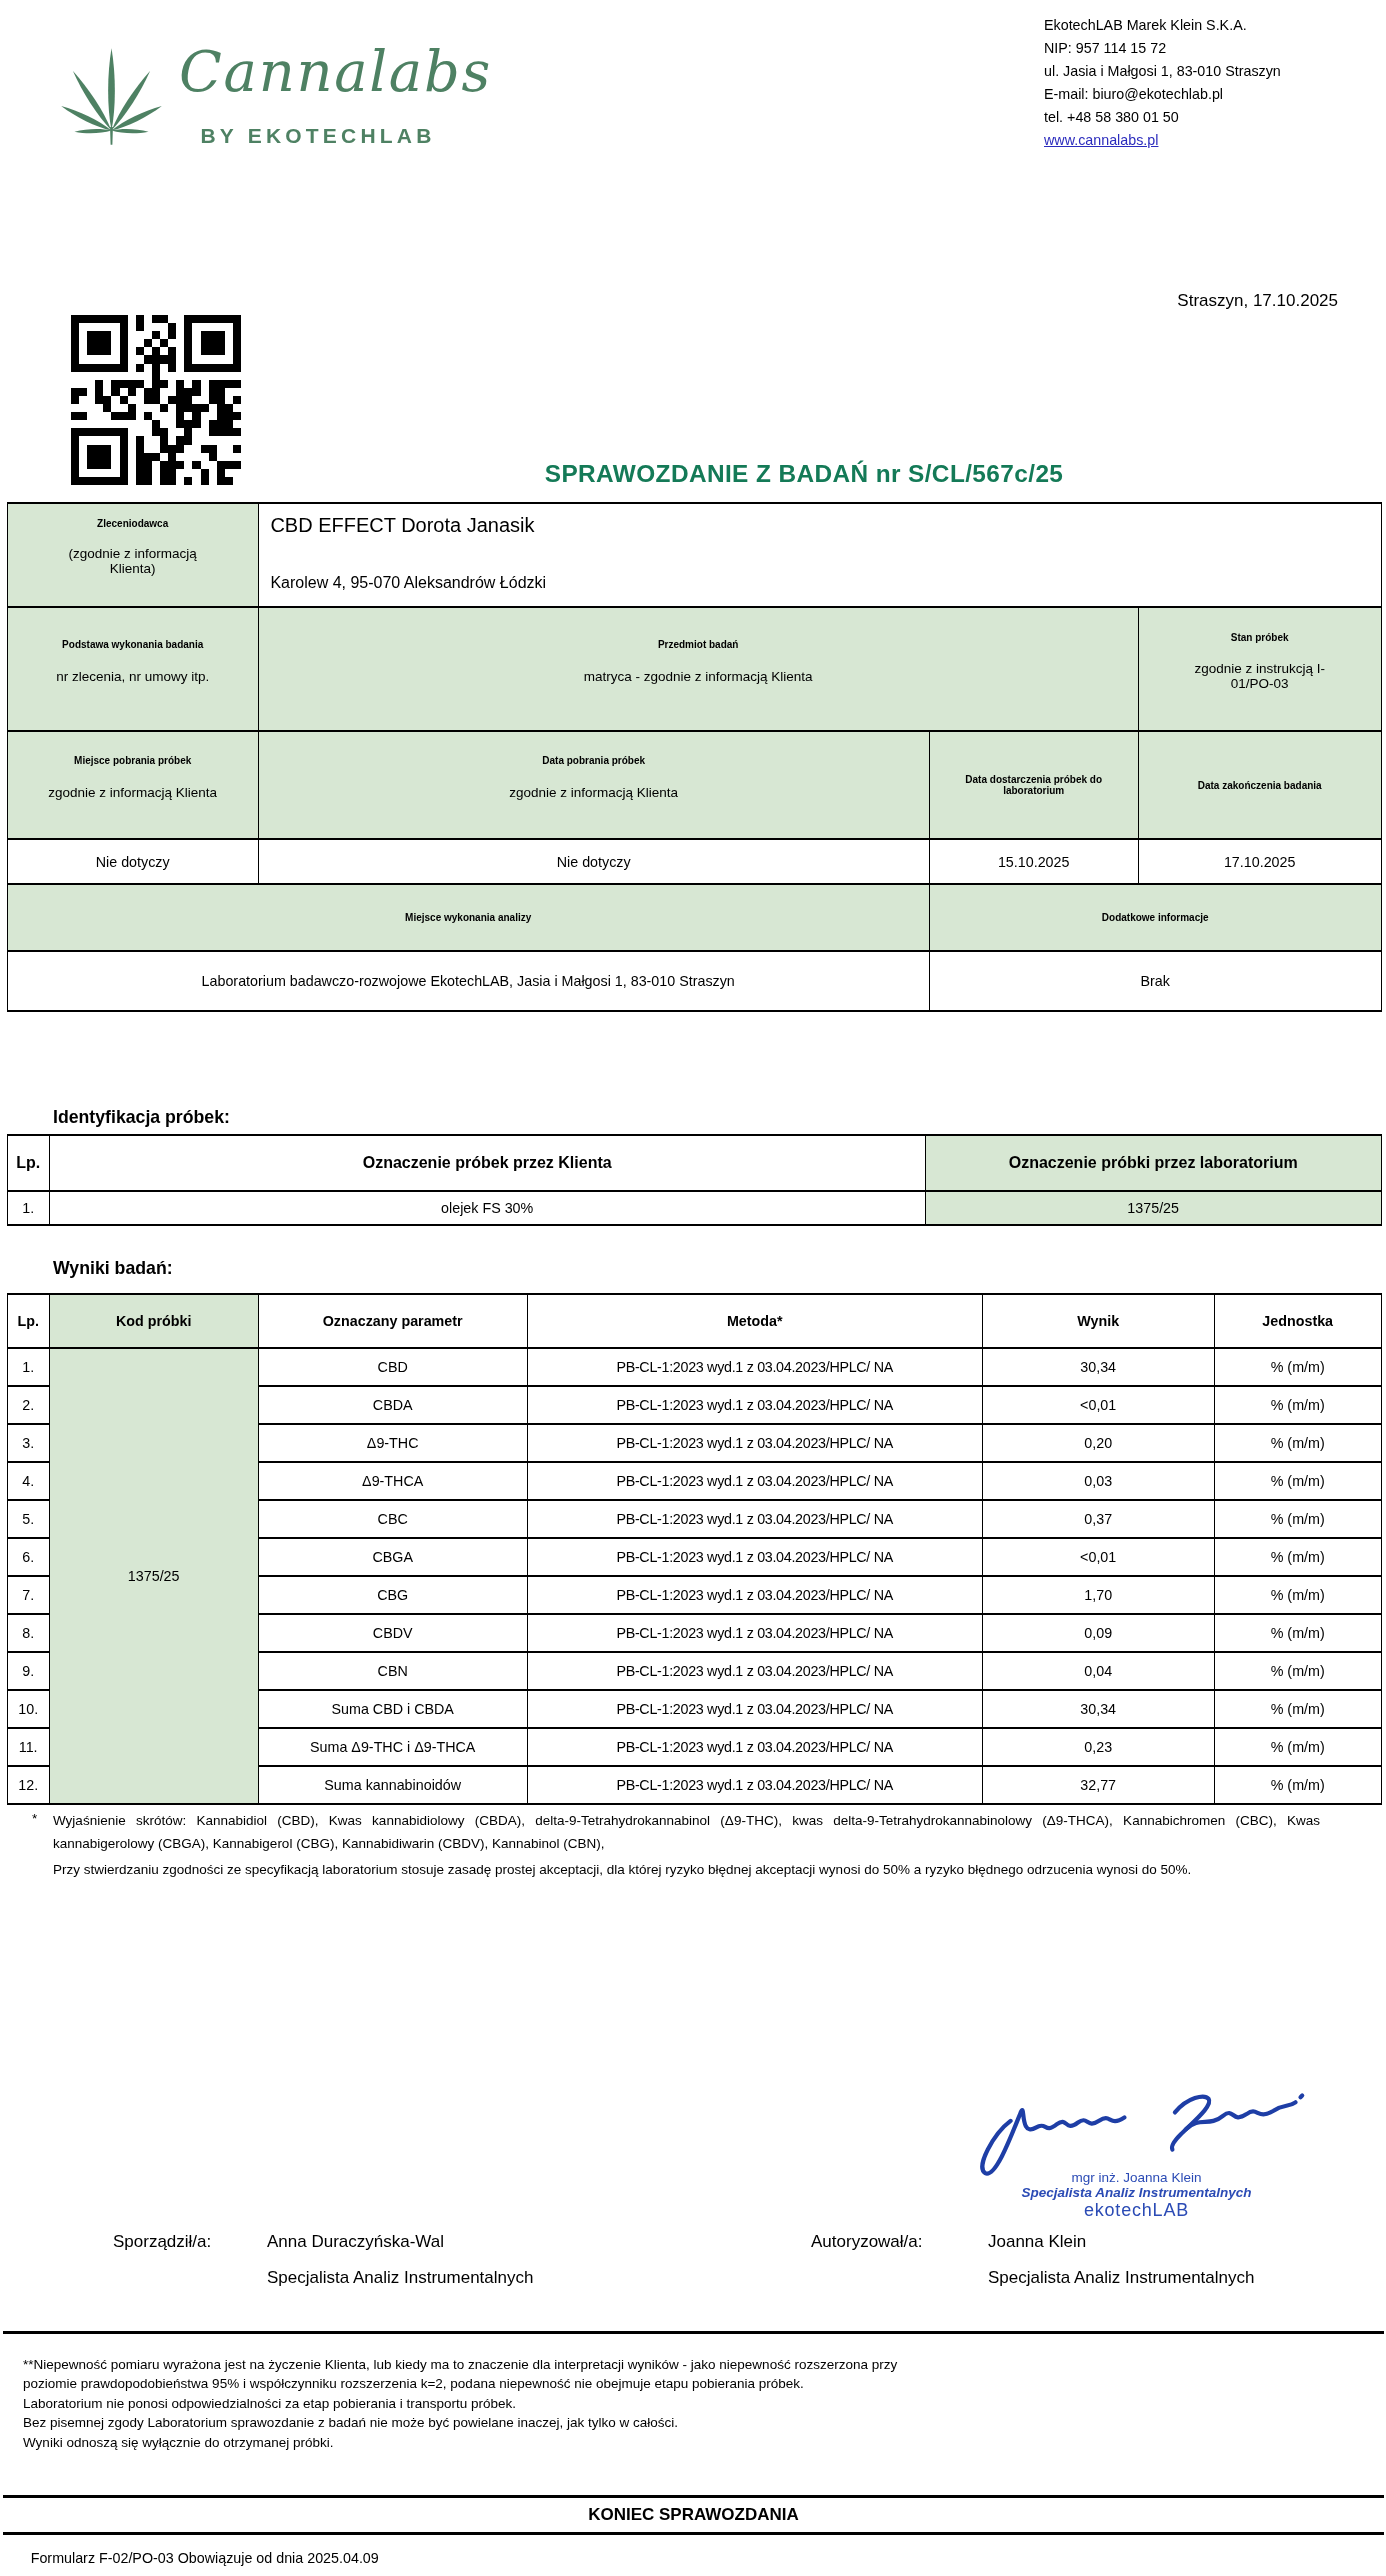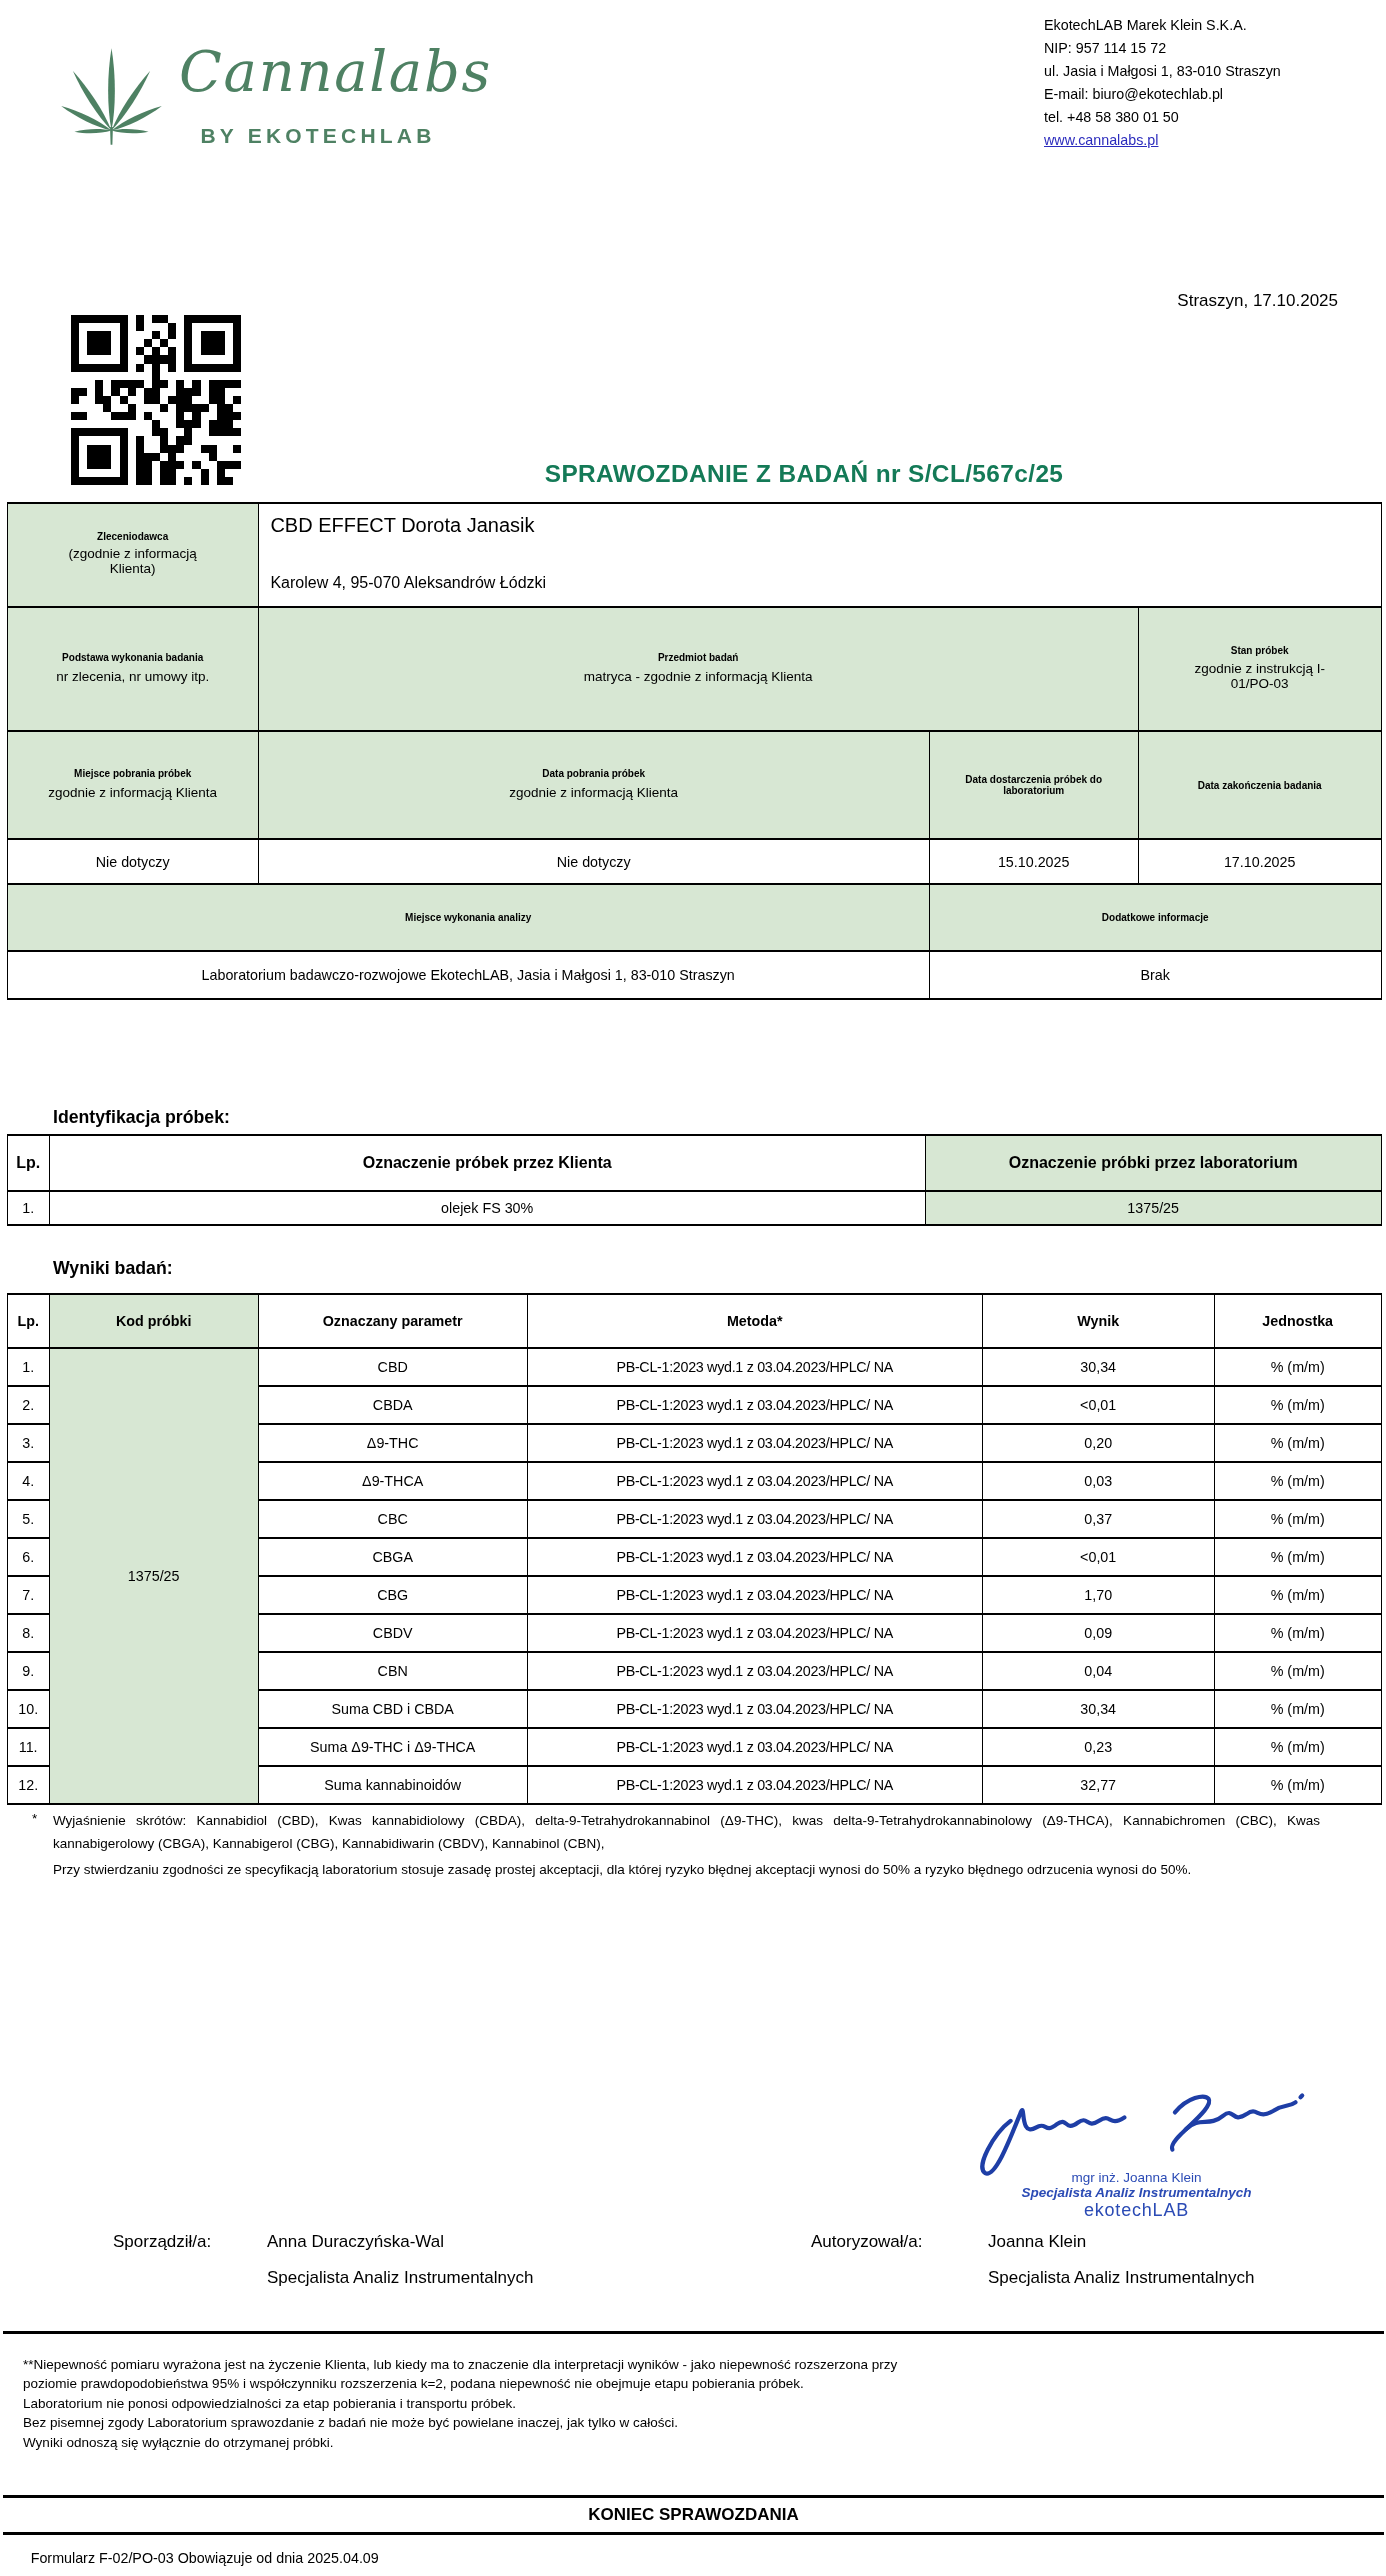--- a/index.html
+++ b/index.html
@@ -32,33 +32,33 @@
   .title{position:absolute;top:460px;left:227px;right:5.9px;text-align:center;
          font-size:24.4px;font-weight:bold;color:var(--accent-green);letter-spacing:0.4px;}
 
   
   table{border-collapse:collapse;table-layout:fixed;}
   td{border-left:1.7px solid #000;border-right:1.7px solid #000;
      border-top:2.5px solid #000;border-bottom:2.5px solid #000;
      padding:3.4px 6.7px;vertical-align:middle;text-align:center;overflow:hidden;}
   .g{background:var(--table-green);}
   .tt{font-size:10px;font-weight:bold;margin:1.7px auto;}
-  .ts{font-size:13.5px;margin:4px auto;}
+  .ts{font-size:13.5px;margin:17px auto;}
   .fx{display:flex;flex-direction:column;justify-content:space-between;height:100%;box-sizing:border-box;padding:5px 0;}
   .fxc{display:flex;flex-direction:column;justify-content:center;height:100%;box-sizing:border-box;}
   .val{font-size:14.3px;}
 
   .t1{position:absolute;left:6.7px;top:502px;width:1374px;}
   .t1 .r1{height:104px;}
   .t1 .r2{height:124px;}
   .t1 .r3{height:51px;}
   .t1 .r4{height:108px;}
   .t1 .r5{height:45px;padding-left:35px;}
   .t1 .r6{height:67px;}
-  .t1 .r7{height:48px;}
+  .t1 .r7{height:60px;}
   .addr{text-align:left;vertical-align:top;}
   .addr .a1{font-size:20px;margin:6.7px 0 0 5px;}
   .addr .a2{font-size:16px;margin:37px 0 0 5px;}
   .w180{max-width:160px;}
   .w200{max-width:177px;}
   .w230{max-width:198px;}
 
   .h2,.h3{position:absolute;left:53px;font-size:17.7px;font-weight:bold;}
   .h2{top:1107px;}
   .h3{top:1258px;}

